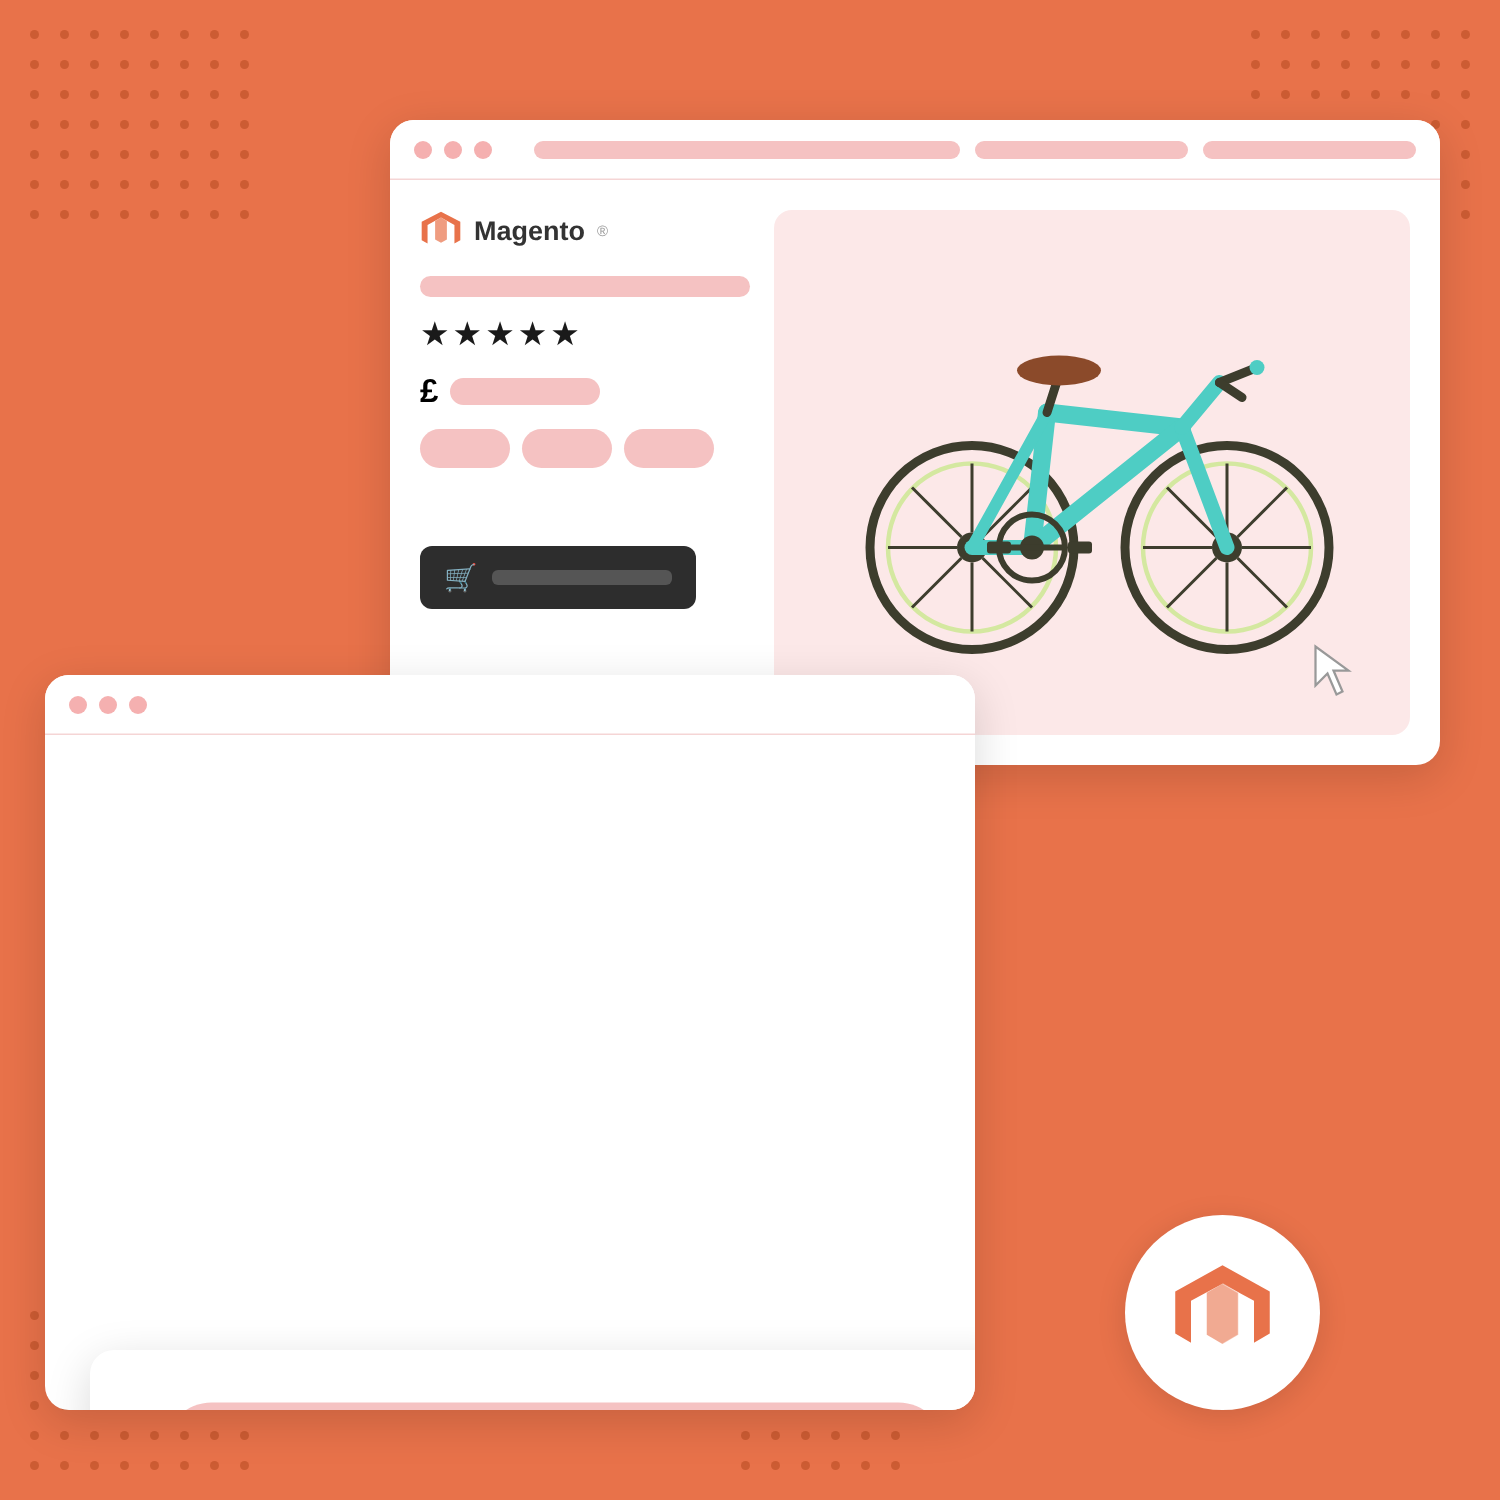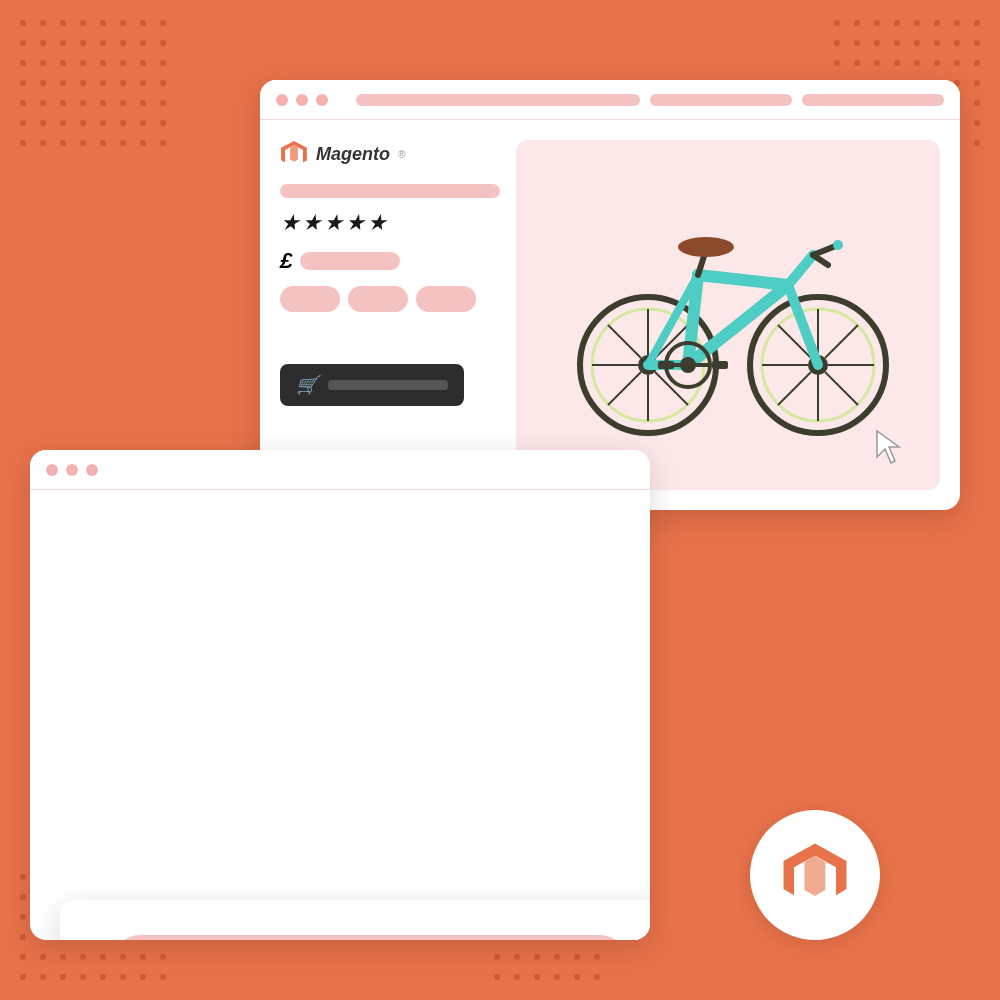--- a/index.html
+++ b/index.html
@@ -17,21 +17,20 @@
     .browser-top {
       position: absolute;
       top: 80px;
       left: 260px;
       width: 700px;
       height: 430px;
       background: white;
       border-radius: 16px;
       box-shadow: 0 8px 30px rgba(0,0,0,0.15);
       overflow: hidden;
-      font-style: italic;
     }
 
     .browser-top .title-bar {
       background: white;
       height: 40px;
       display: flex;
       align-items: center;
       padding: 0 16px;
       gap: 8px;
       border-bottom: 1px solid #f5d5d5;

